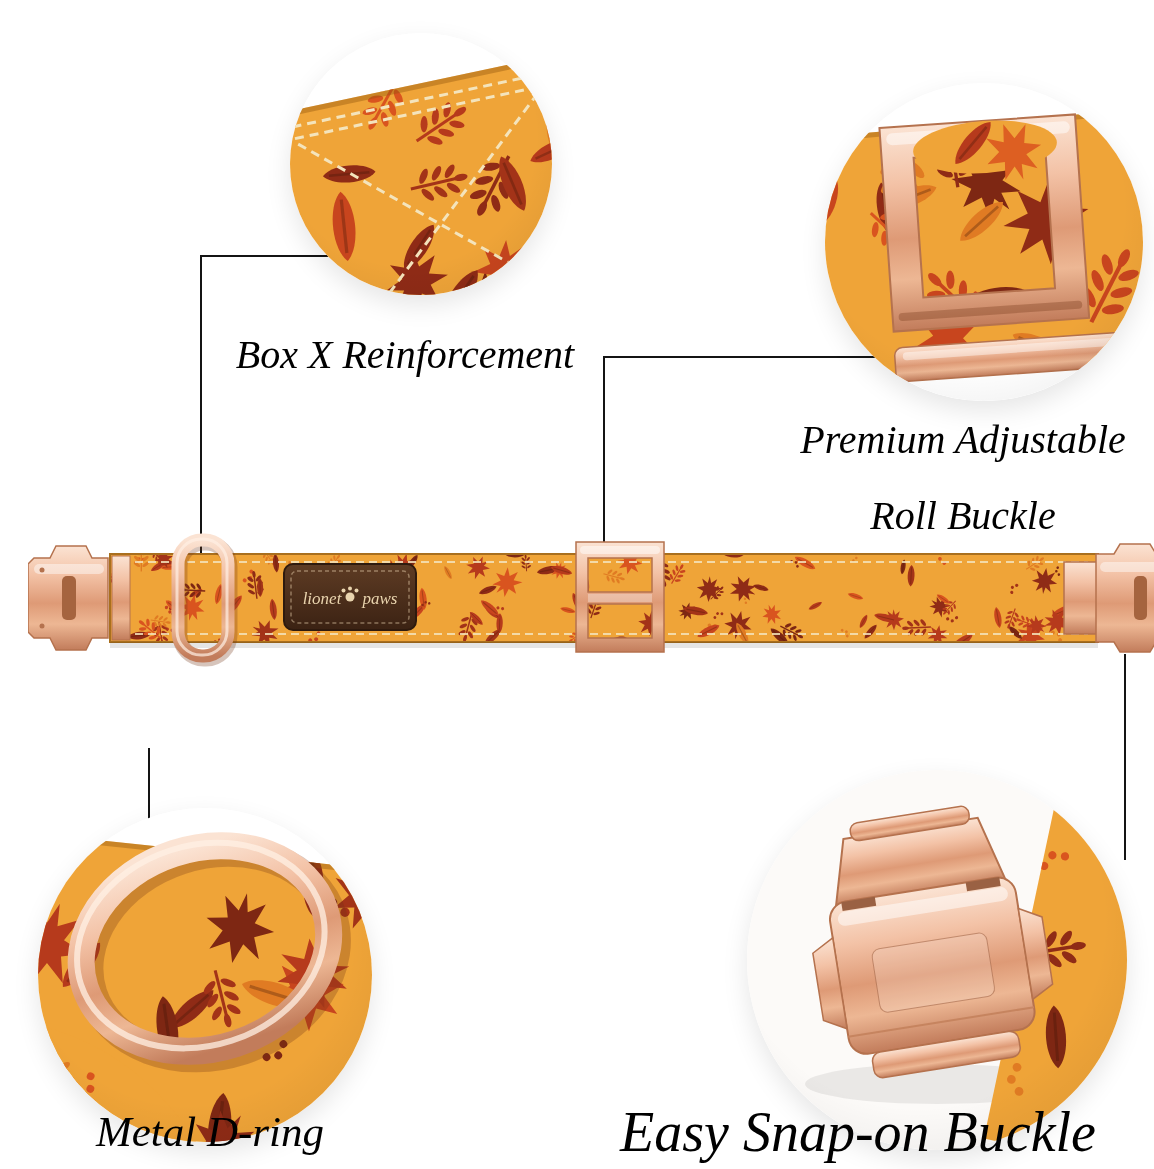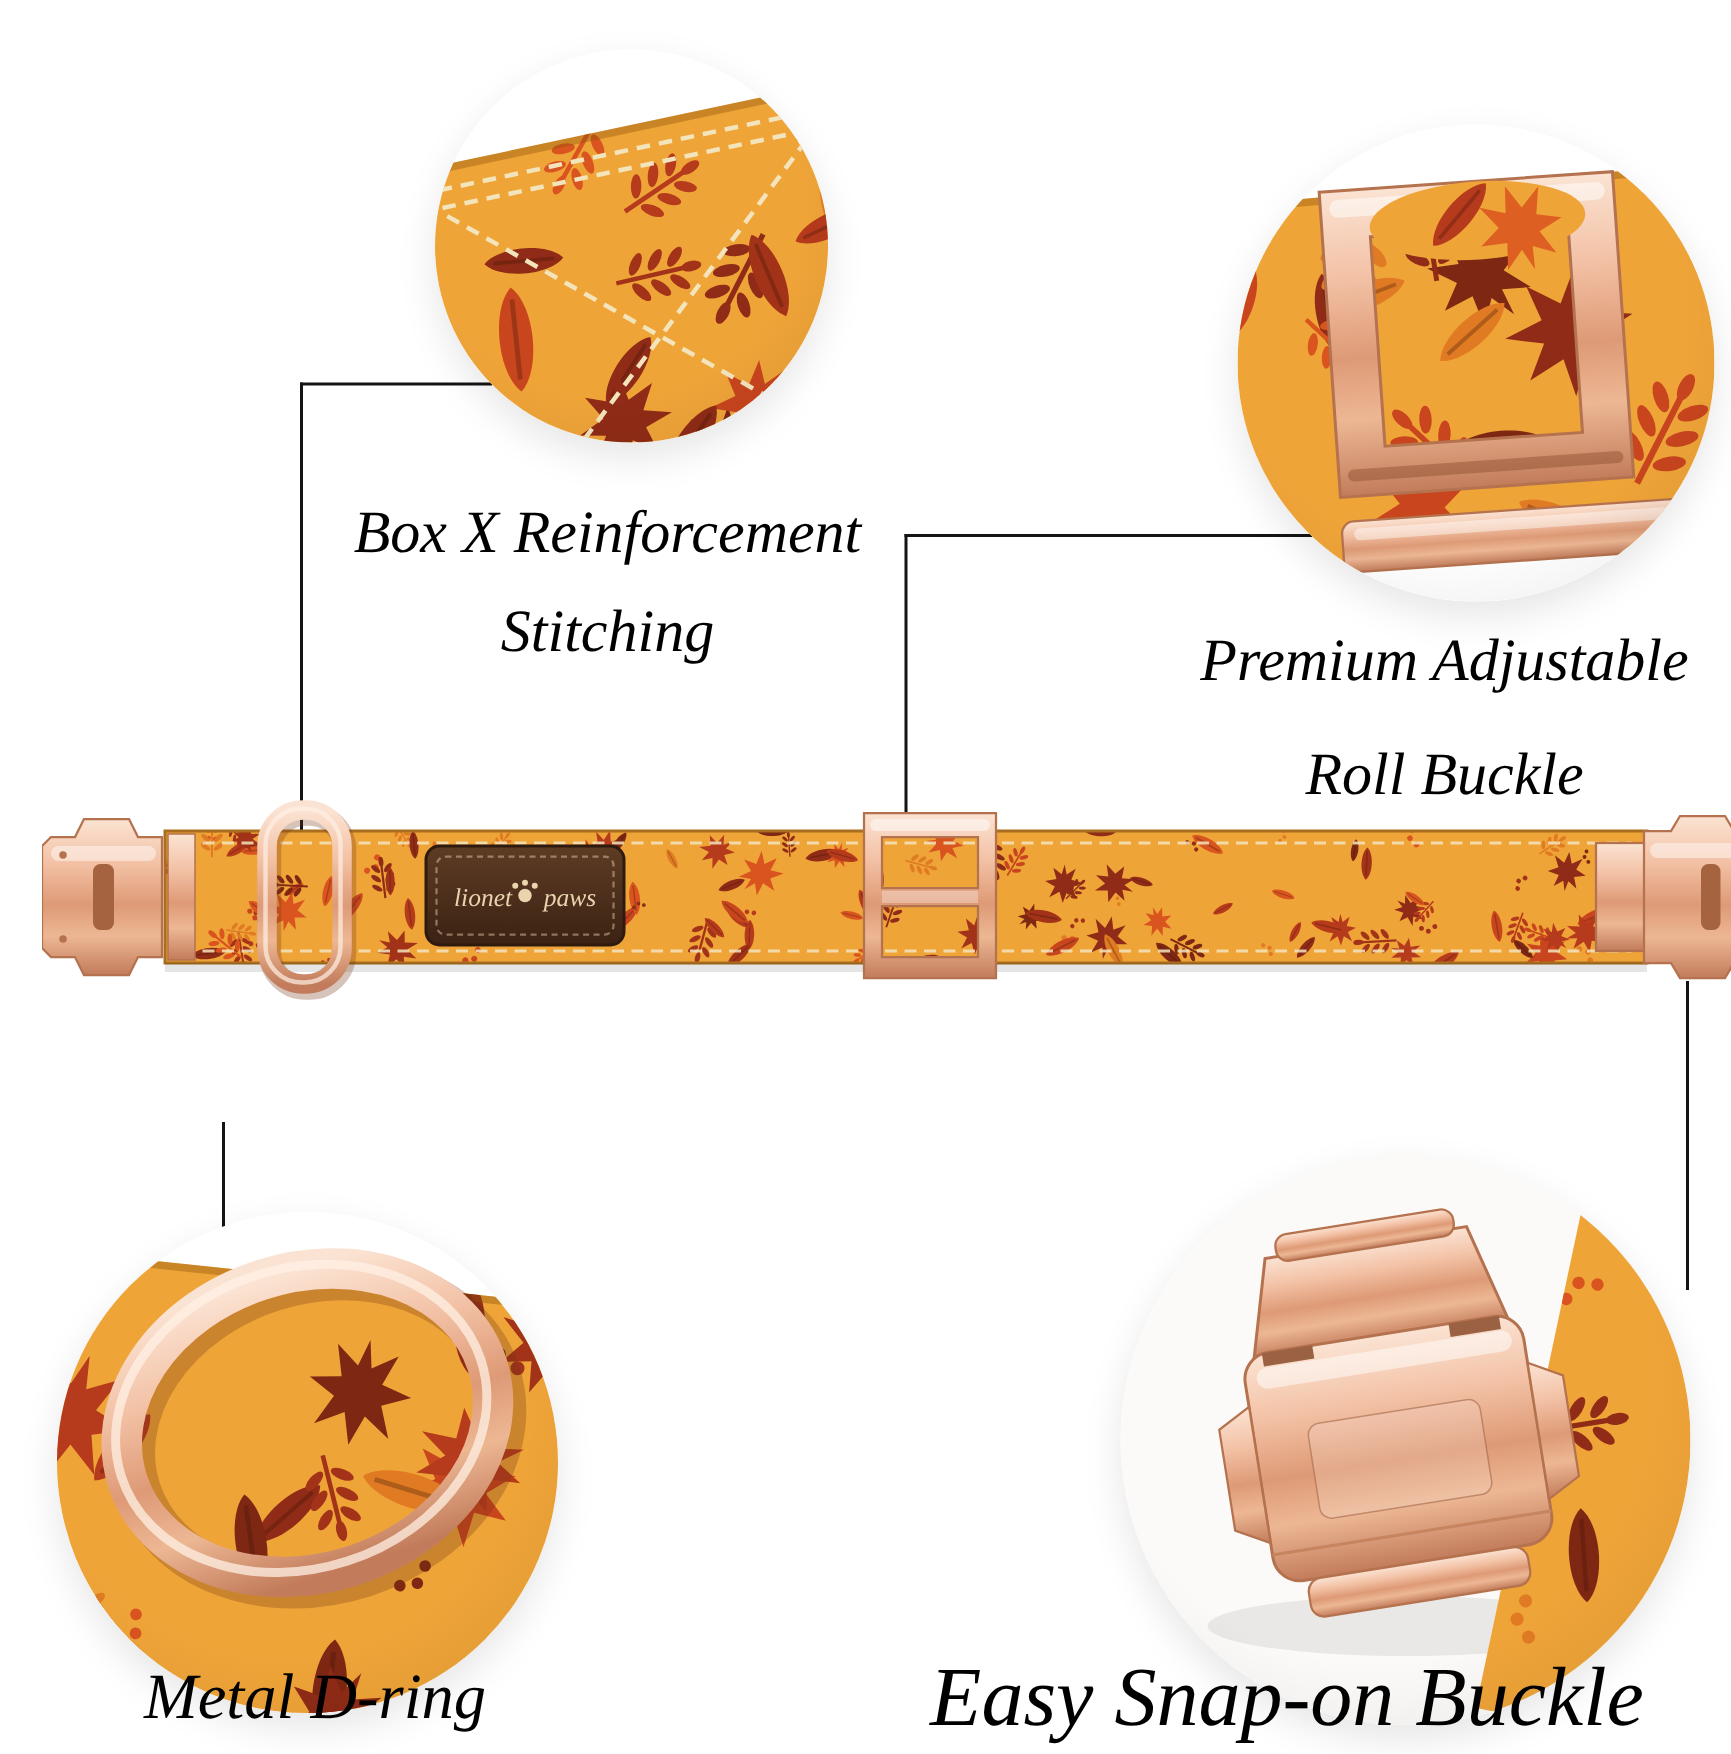--- a/index.html
+++ b/index.html
@@ -475,21 +475,20 @@
         <rect x="1106" y="52" width="13" height="44" rx="5" fill="#A5643F"></rect>
         <rect x="1072" y="38" width="74" height="10" rx="5" fill="rgba(255,255,255,0.45)"></rect>
         <circle cx="1146" cy="44" r="2.5" fill="#B5724E"></circle>
         <circle cx="1146" cy="104" r="2.5" fill="#B5724E"></circle>
       </g>
     </svg>
   </div>
 
   <div class="label" style="left:155px;top:322px;width:500px;font-size:40px;line-height:66px;">
     <div>Box X Reinforcement</div>
-    <div>Stitching</div>
   </div>
 
   <div class="label" style="left:713px;top:402px;width:500px;font-size:40px;line-height:76px;">
     <div>Premium Adjustable</div>
     <div>Roll Buckle</div>
   </div>
 
   <div class="label" style="left:-40px;top:1106px;width:500px;font-size:43px;line-height:52px;">
     <div>Metal D-ring</div>
   </div>

